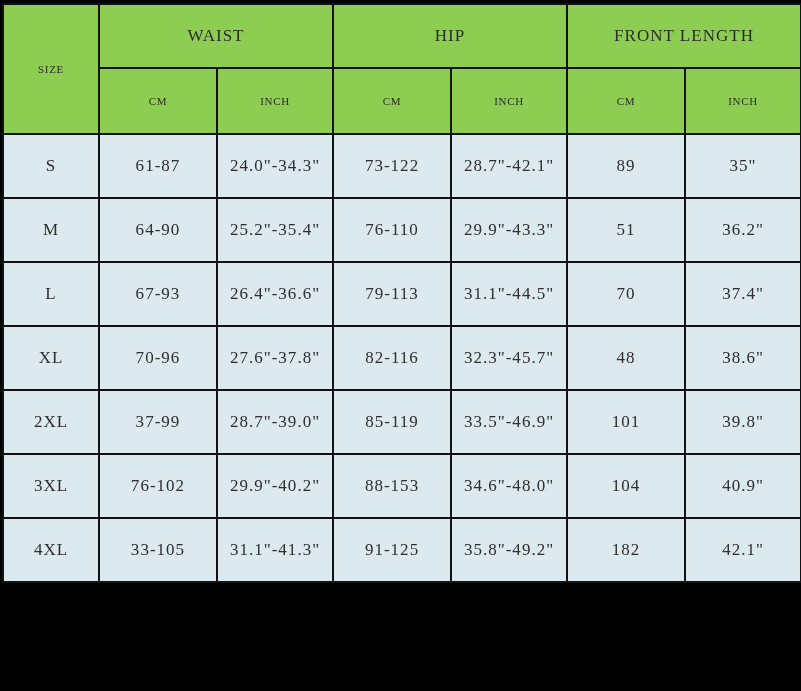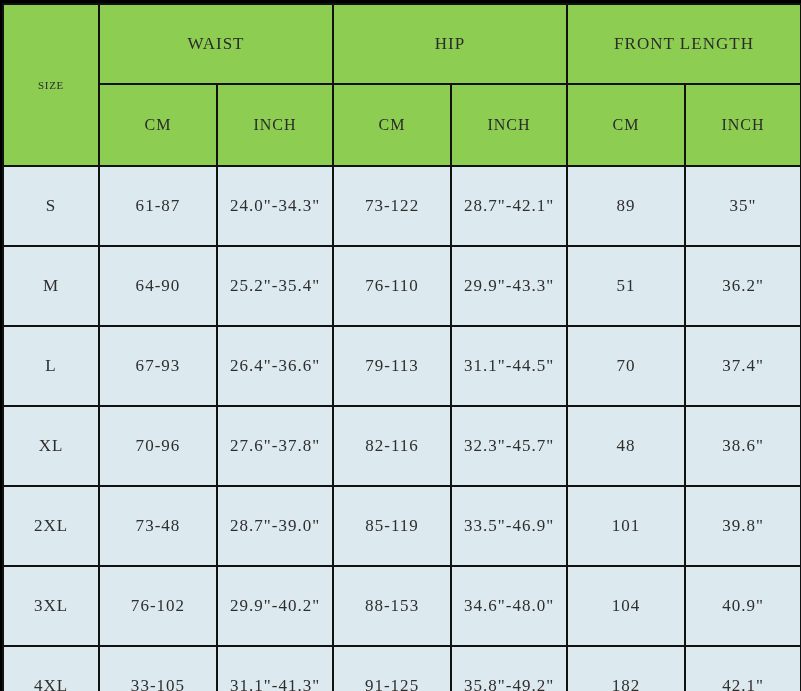--- a/index.html
+++ b/index.html
@@ -34,39 +34,39 @@
   }
 
   .size-table td,
   .size-table th {
     border: 2px solid #121212;
     text-align: center;
     vertical-align: middle;
     font-weight: normal;
     color: #2b2b2b;
     letter-spacing: 0.06em;
-    padding: 12px;
+    padding: 4px;
   }
 
   
   .hdr {
     background: #8DCE52;
     color: #1d1d1d;
     font-size: 17px;
   }
   .hdr-size {
     font-size: 11px;
     height: 110px;
   }
   .hdr-group {
     height: 54px;
   }
   .hdr-unit {
     height: 56px;
-    font-size: 16px;
+    font-size: 11px;
   }
 
   
   .size-table tbody td {
     background: #DCE9EF;
     height: 54px;
     font-size: 17px;
     color: #2e2e2e;
   }
   .cell-size { font-size: 16px; }
@@ -141,21 +141,21 @@
         <td class="cell-size">XL</td>
         <td>70-96</td>
         <td class="cell-inch">27.6"-37.8"</td>
         <td>82-116</td>
         <td class="cell-inch">32.3"-45.7"</td>
         <td>48</td>
         <td class="cell-inch">38.6"</td>
       </tr>
       <tr>
         <td class="cell-size">2XL</td>
-        <td>73-48</td>
+        <td>37-99</td>
         <td class="cell-inch">28.7"-39.0"</td>
         <td>85-119</td>
         <td class="cell-inch">33.5"-46.9"</td>
         <td>101</td>
         <td class="cell-inch">39.8"</td>
       </tr>
       <tr>
         <td class="cell-size">3XL</td>
         <td>76-102</td>
         <td class="cell-inch">29.9"-40.2"</td>

